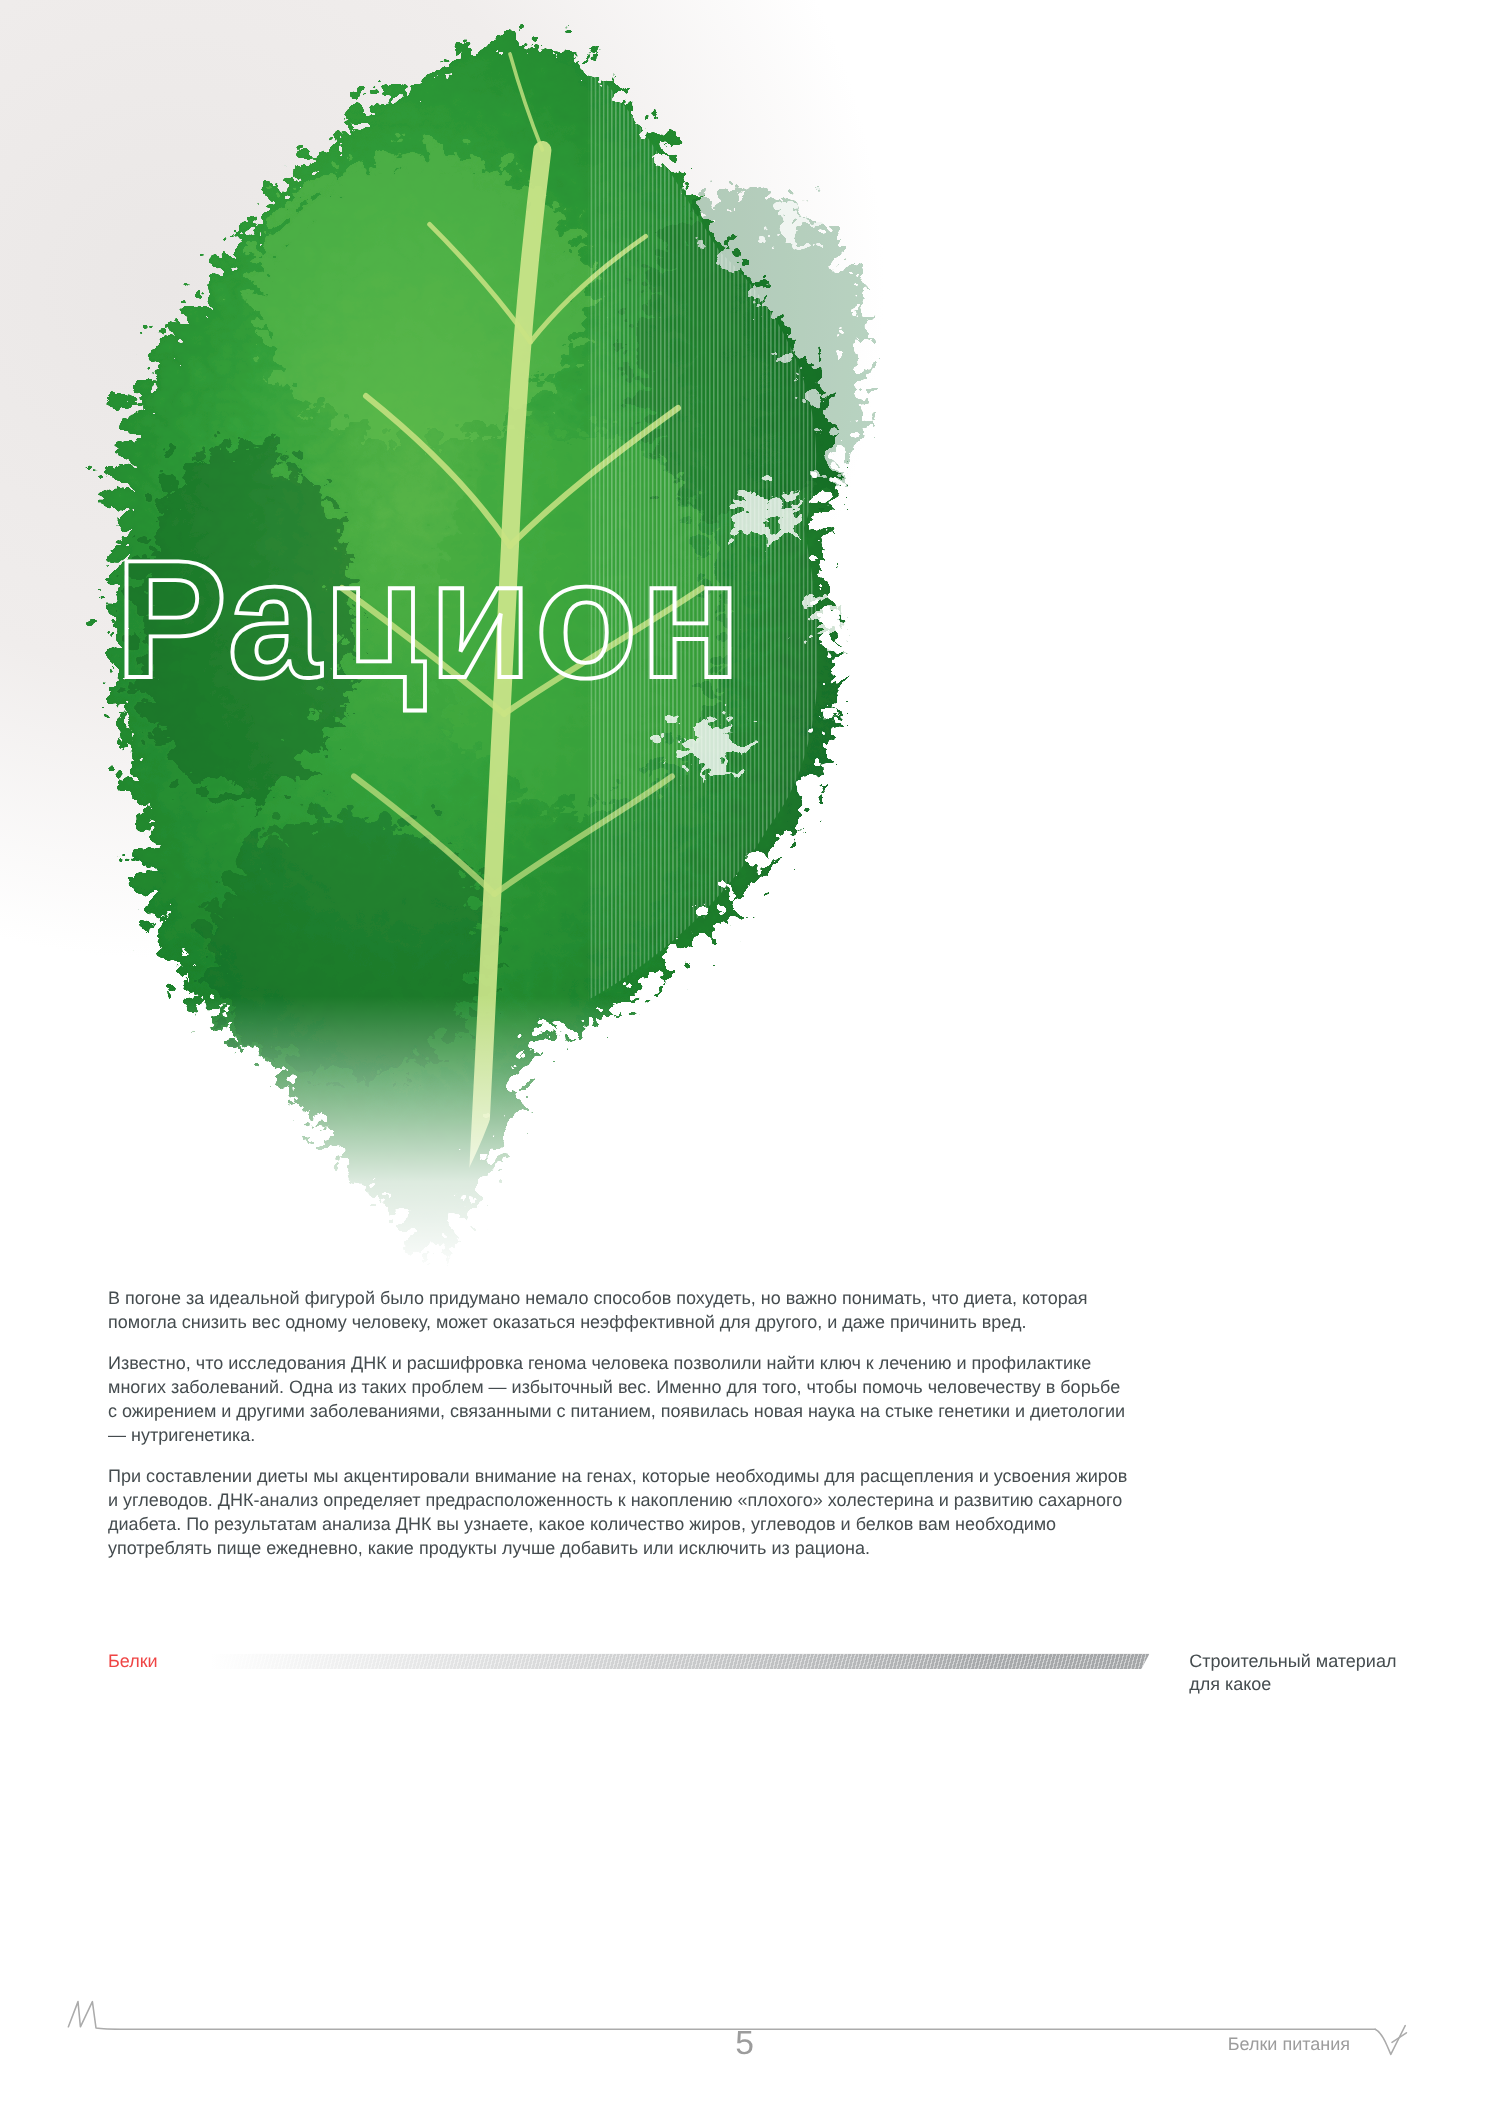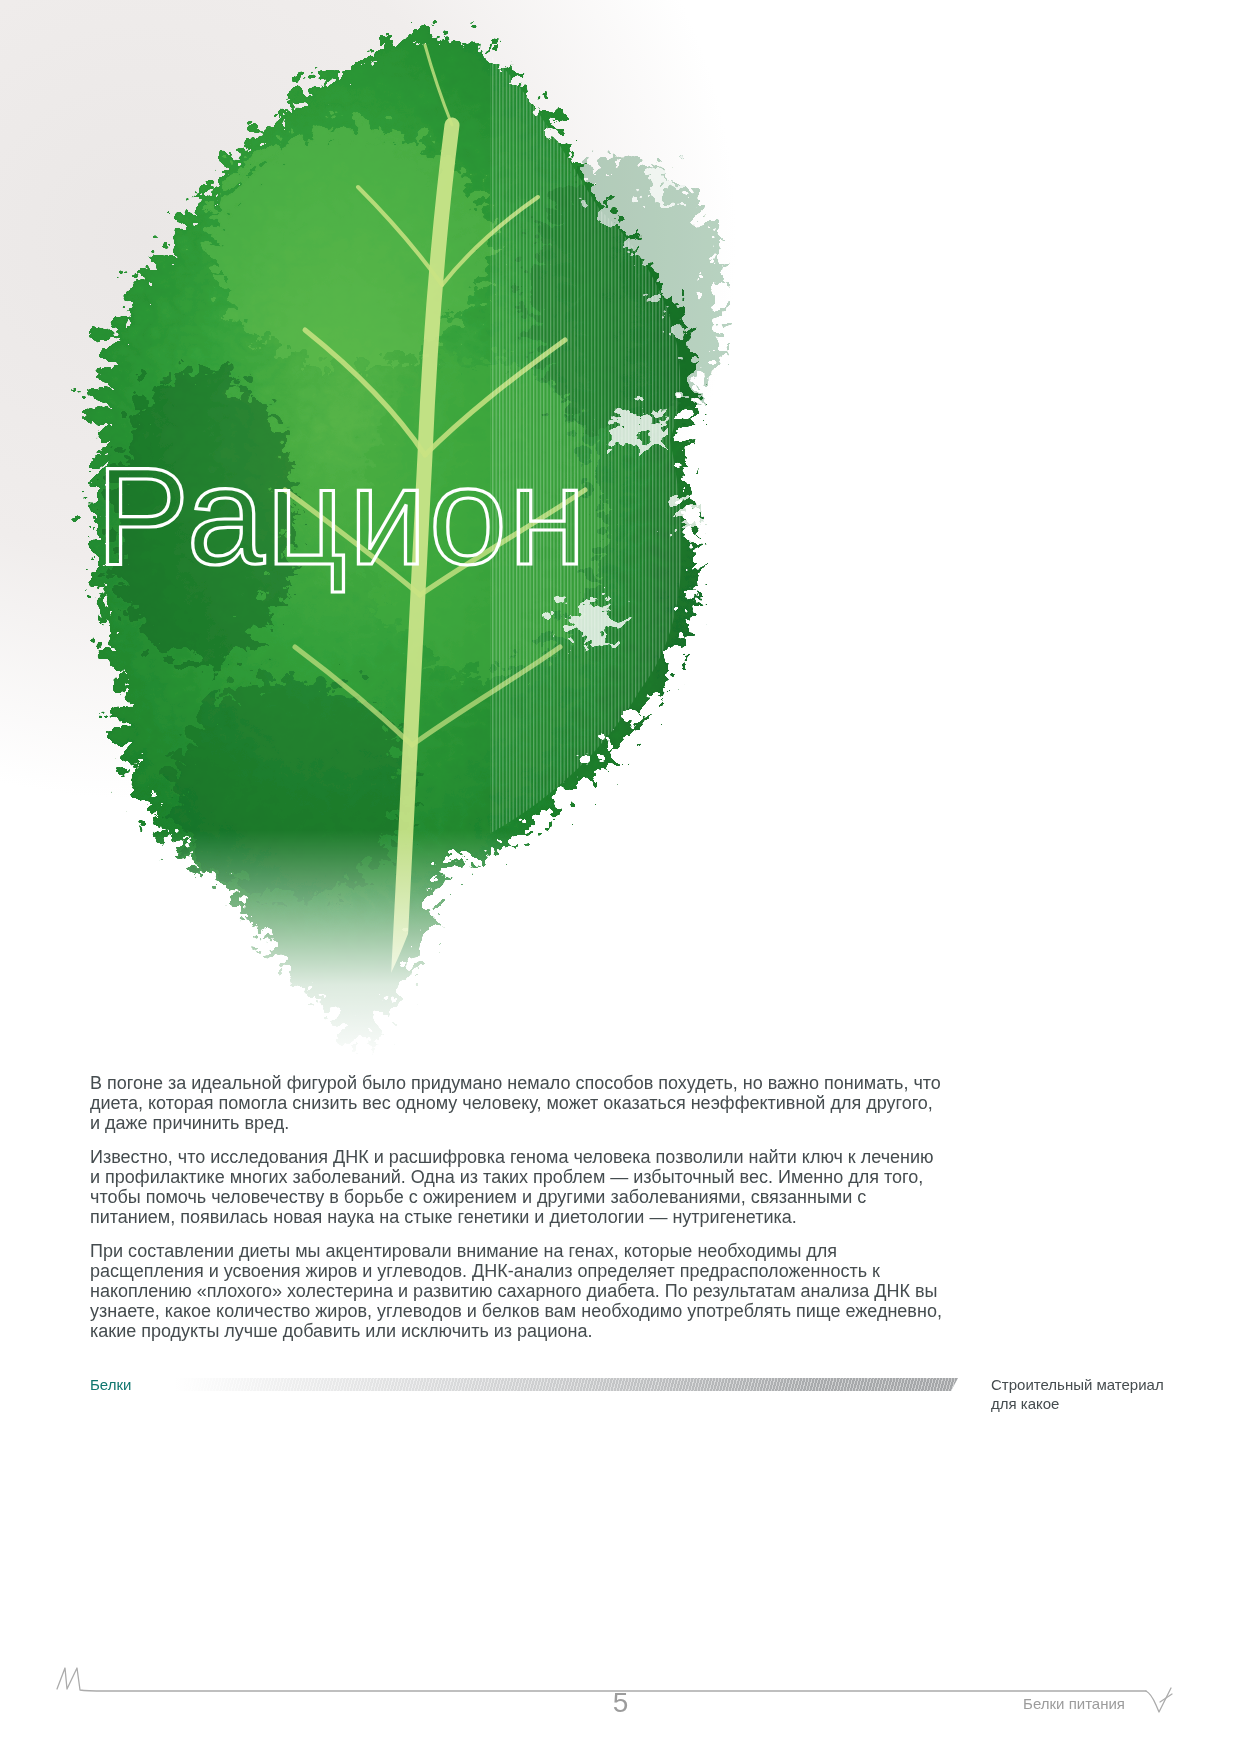--- a/index.html
+++ b/index.html
@@ -14,33 +14,33 @@
     background:radial-gradient(ellipse 760px 720px at 16% 22%, #eae7e6 0%, #f0edec 45%, rgba(255,255,255,0) 78%);
   }
   .leaf-wrap{position:absolute;left:40px;top:-15px;width:720px;height:1070px;}
   .leaf-fade{
     position:absolute;left:40px;top:830px;width:720px;height:250px;
     background:linear-gradient(180deg, rgba(255,255,255,0) 0%, rgba(255,255,255,.85) 62%, #ffffff 95%);
   }
   .hero-title{
     position:absolute;left:96px;top:458px;
     font-size:140px;line-height:115px;letter-spacing:2px;
-    color:#ffffff;font-weight:400;white-space:nowrap;
+    color:#ffffff;font-weight:700;white-space:nowrap;
   }
   @supports (-webkit-text-stroke: 1px black){
     .hero-title{color:transparent;-webkit-text-stroke:3.2px #ffffff;}
   }
   .body-copy{
     position:absolute;left:90px;top:1073px;width:852px;
-    color:#454c4f;font-size:18px;line-height:20px;
+    color:#454c4f;font-size:15px;line-height:20px;
   }
   .body-copy p{margin:0 0 14px 0;}
   .rows{position:absolute;left:90px;top:1376px;width:1068px;}
   .nutrient-row{display:flex;align-items:flex-start;height:40px;margin-bottom:26px;}
-  .nutrient-label{width:85px;flex:none;font-size:15px;color:#0f766e;padding-top:0px;}
+  .nutrient-label{width:85px;flex:none;font-size:15px;color:#ef4444;padding-top:0px;}
   .nutrient-bar{
     flex:none;width:783px;height:13px;margin-top:2px;margin-right:33px;
     background:
       repeating-linear-gradient(105deg, rgba(255,255,255,.45) 0px, rgba(255,255,255,.45) 1px, rgba(255,255,255,0) 1px, rgba(255,255,255,0) 3px),
       linear-gradient(90deg, rgba(168,170,172,0) 0%, rgba(168,170,172,.18) 14%, rgba(168,170,172,.55) 45%, #a8aaac 82%, #a4a6a8 100%);
     clip-path:polygon(0 0, 100% 0, calc(100% - 7px) 100%, 0 100%);
   }
   .nutrient-desc{width:190px;flex:none;font-size:15px;line-height:19px;color:#454c4f;margin-top:-1px;}
   .footer-art{position:absolute;left:0;top:1655px;width:1241px;height:90px;}
   .page-number{

